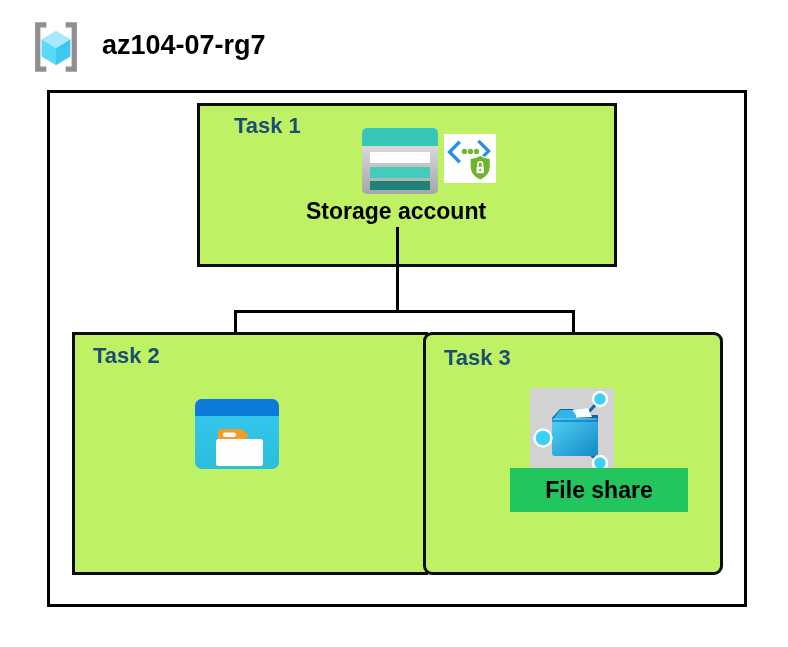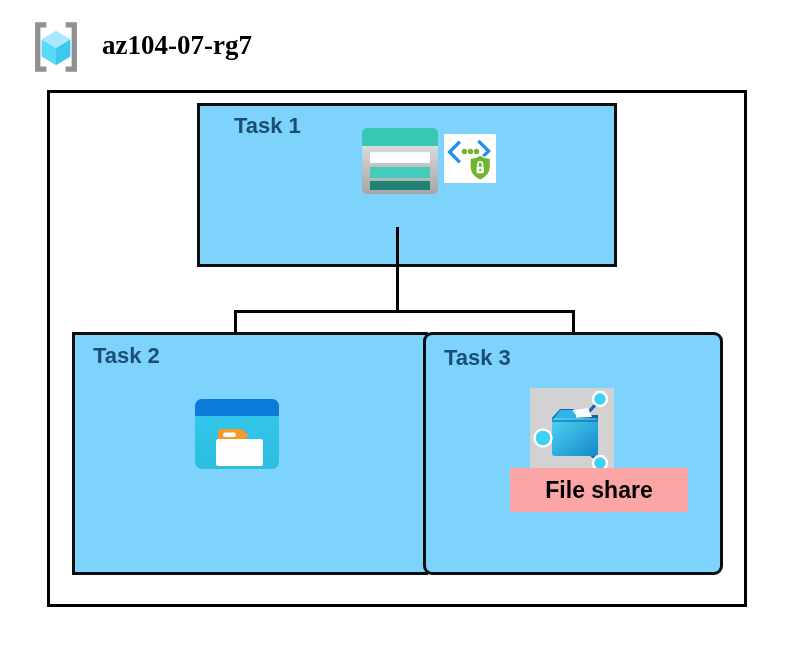--- a/index.html
+++ b/index.html
@@ -1,43 +1,43 @@
 <!DOCTYPE html>
 <html><head>
 <meta charset="utf-8">
 <style>
   html,body{margin:0;padding:0;background:#ffffff;}
   .canvas{position:relative;width:788px;height:647px;background:#ffffff;
           font-family:"Liberation Sans",sans-serif;overflow:hidden;}
   .abs{position:absolute;}
   .rg-title{font-size:27px;font-weight:700;color:#000000;white-space:nowrap;}
   .outer-box{border:3px solid #000000;background:#ffffff;box-sizing:border-box;}
-  .task-box{background:#7dd3fc;border:3px solid #0d0d0d;box-sizing:border-box;}
+  .task-box{background:#bef264;border:3px solid #0d0d0d;box-sizing:border-box;}
   .task-label{position:absolute;color:#1A4E74;font-weight:700;font-size:22px;white-space:nowrap;}
   .res-label{color:#000000;font-weight:700;font-size:23px;text-align:center;white-space:nowrap;}
   .line{background:#000000;}
   .fs-backdrop{background:#D2D2D2;}
-  .fs-label-strip{background:#fca5a5;line-height:44px;}
+  .fs-label-strip{background:#22c55e;line-height:44px;}
   svg{display:block;}
 </style>
 </head>
 <body>
 
 <div class="canvas">
 
   <div class="abs" style="left:31px;top:21px;width:50px;height:52px;">
     <svg width="50" height="52" viewBox="0 0 52 54">
       <path d="M16 4 H7 V50 H16" fill="none" stroke="#909090" stroke-width="5.5"></path>
       <path d="M36 4 H45 V50 H36" fill="none" stroke="#909090" stroke-width="5.5"></path>
       <polygon points="26,10 41,19 26,28 11,19" fill="#A9E9FF"></polygon>
       <polygon points="11,19 26,28 26,46 11,37" fill="#5ADAF8"></polygon>
       <polygon points="41,19 26,28 26,46 41,37" fill="#3FC8EE"></polygon>
     </svg>
   </div>
-  <div class="abs rg-title" style="left:102px;top:30px;font-family:Liberation Serif, serif;">az104-07-rg7</div>
+  <div class="abs rg-title" style="left:102px;top:30px;">az104-07-rg7</div>
 
   <div class="abs outer-box" style="left:47px;top:90px;width:700px;height:517px;"></div>
 
   <div class="abs task-box" style="left:197px;top:103px;width:420px;height:164px;">
     <div class="task-label" style="left:34px;top:7px;">Task 1</div>
   </div>
 
   <div class="abs" style="left:362px;top:128px;width:76px;height:66px;">
     <svg width="76" height="66" viewBox="0 0 76 66">
       <defs>
@@ -62,20 +62,21 @@
       <circle cx="28.5" cy="18.5" r="2.9" fill="#72B72B"></circle>
       <circle cx="35" cy="18.5" r="2.9" fill="#72B72B"></circle>
       <path d="M39 22.5 c3.5 2.2 7.5 3.4 11 3.4 v8.4 c0 7.4 -4.6 12.4 -11 15.2
                c-6.4 -2.8 -11 -7.8 -11 -15.2 v-8.4 c3.5 0 7.5 -1.2 11 -3.4 z" fill="#6FB52C" stroke="#FFFFFF" stroke-width="1.4"></path>
       <path d="M36.5 35 v-3 a2.5 2.5 0 0 1 5 0 v3" fill="none" stroke="#FFFFFF" stroke-width="1.8"></path>
       <rect x="35" y="35" width="8" height="7" rx="1.2" fill="#FFFFFF"></rect>
       <circle cx="39" cy="38.3" r="1.2" fill="#6FB52C"></circle>
     </svg>
   </div>
 
+  <div class="abs res-label" style="left:270px;top:198px;width:252px;">Storage account</div>
 
   <div class="abs line" style="left:396px;top:227px;width:3px;height:86px;"></div>
   <div class="abs line" style="left:234px;top:310px;width:341px;height:3px;"></div>
   <div class="abs line" style="left:234px;top:310px;width:3px;height:87px;"></div>
   <div class="abs line" style="left:572px;top:310px;width:3px;height:82px;"></div>
 
   <div class="abs task-box" style="left:72px;top:332px;width:356px;height:243px;">
     <div class="task-label" style="left:18px;top:8px;">Task 2</div>
   </div>
 

